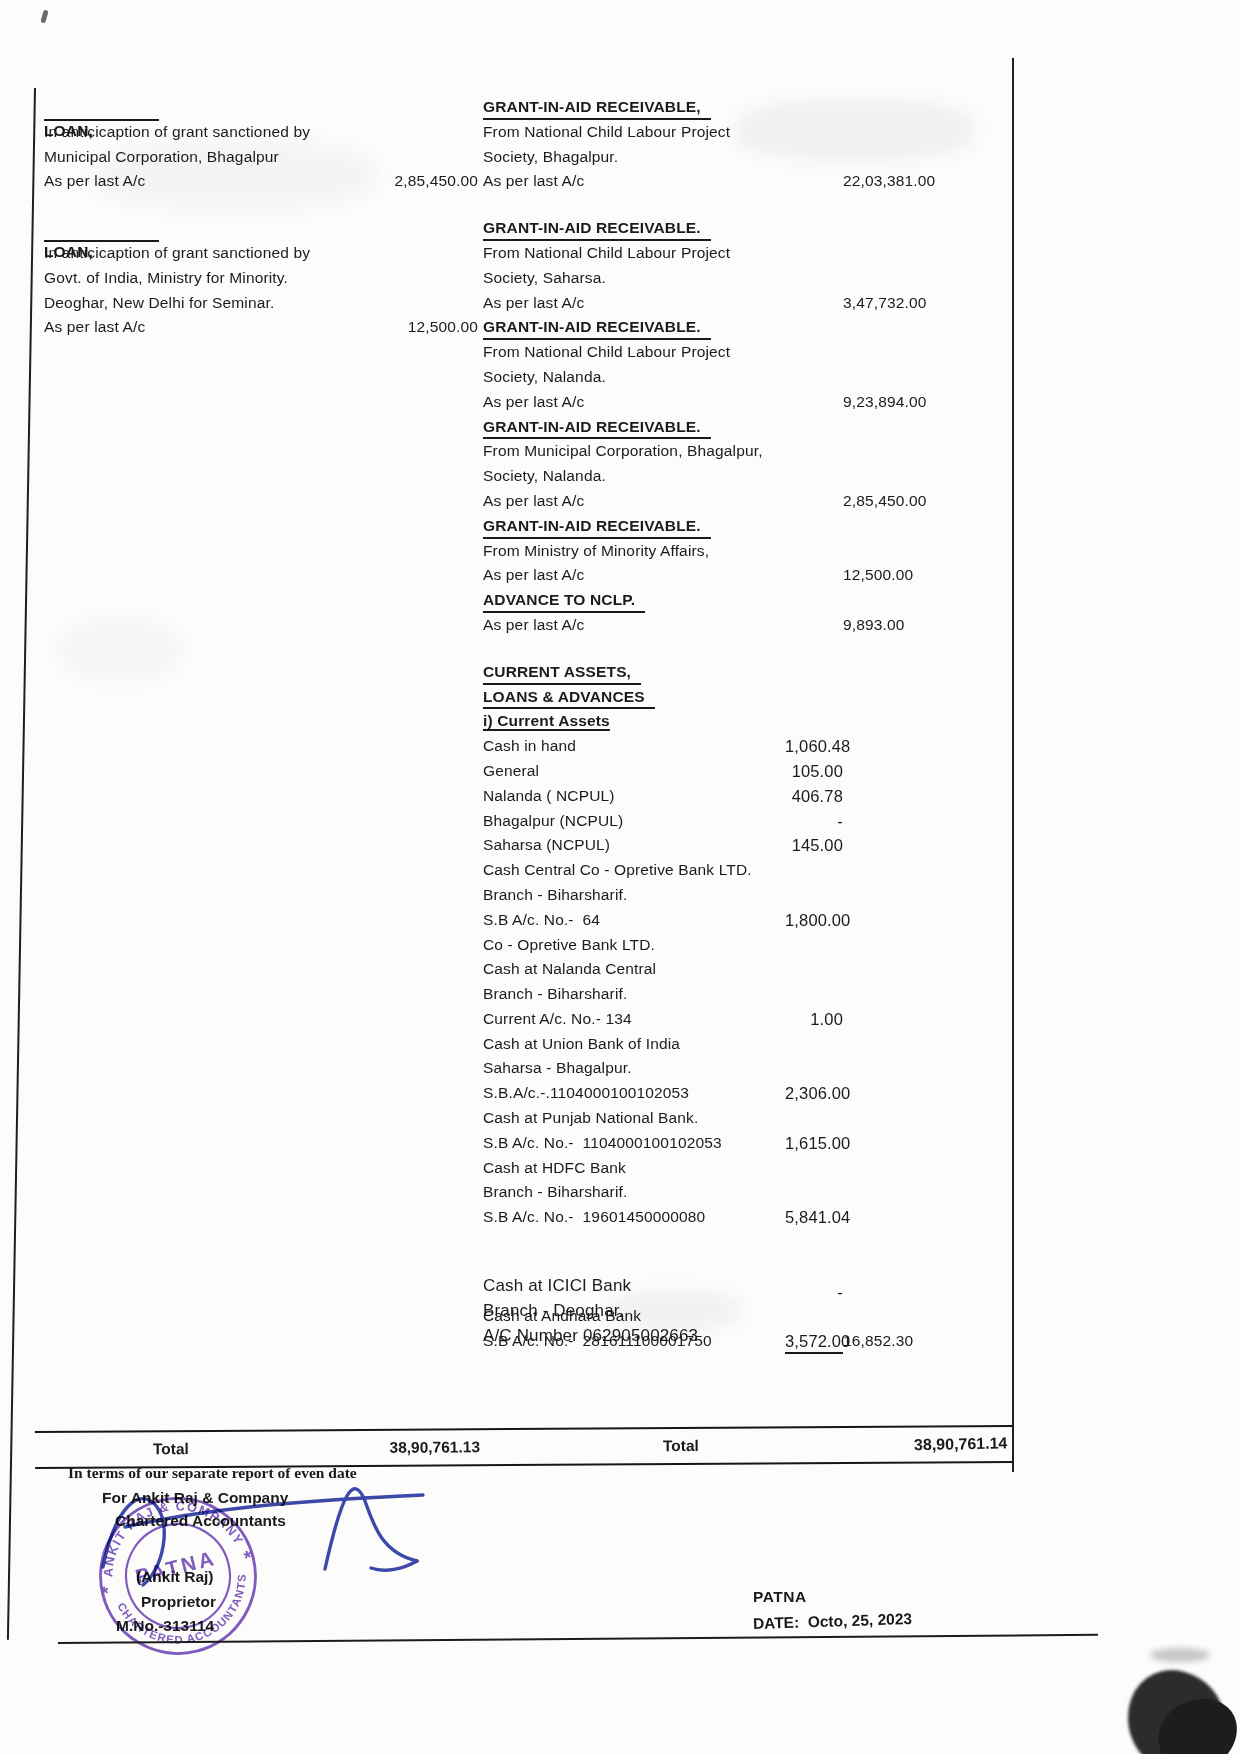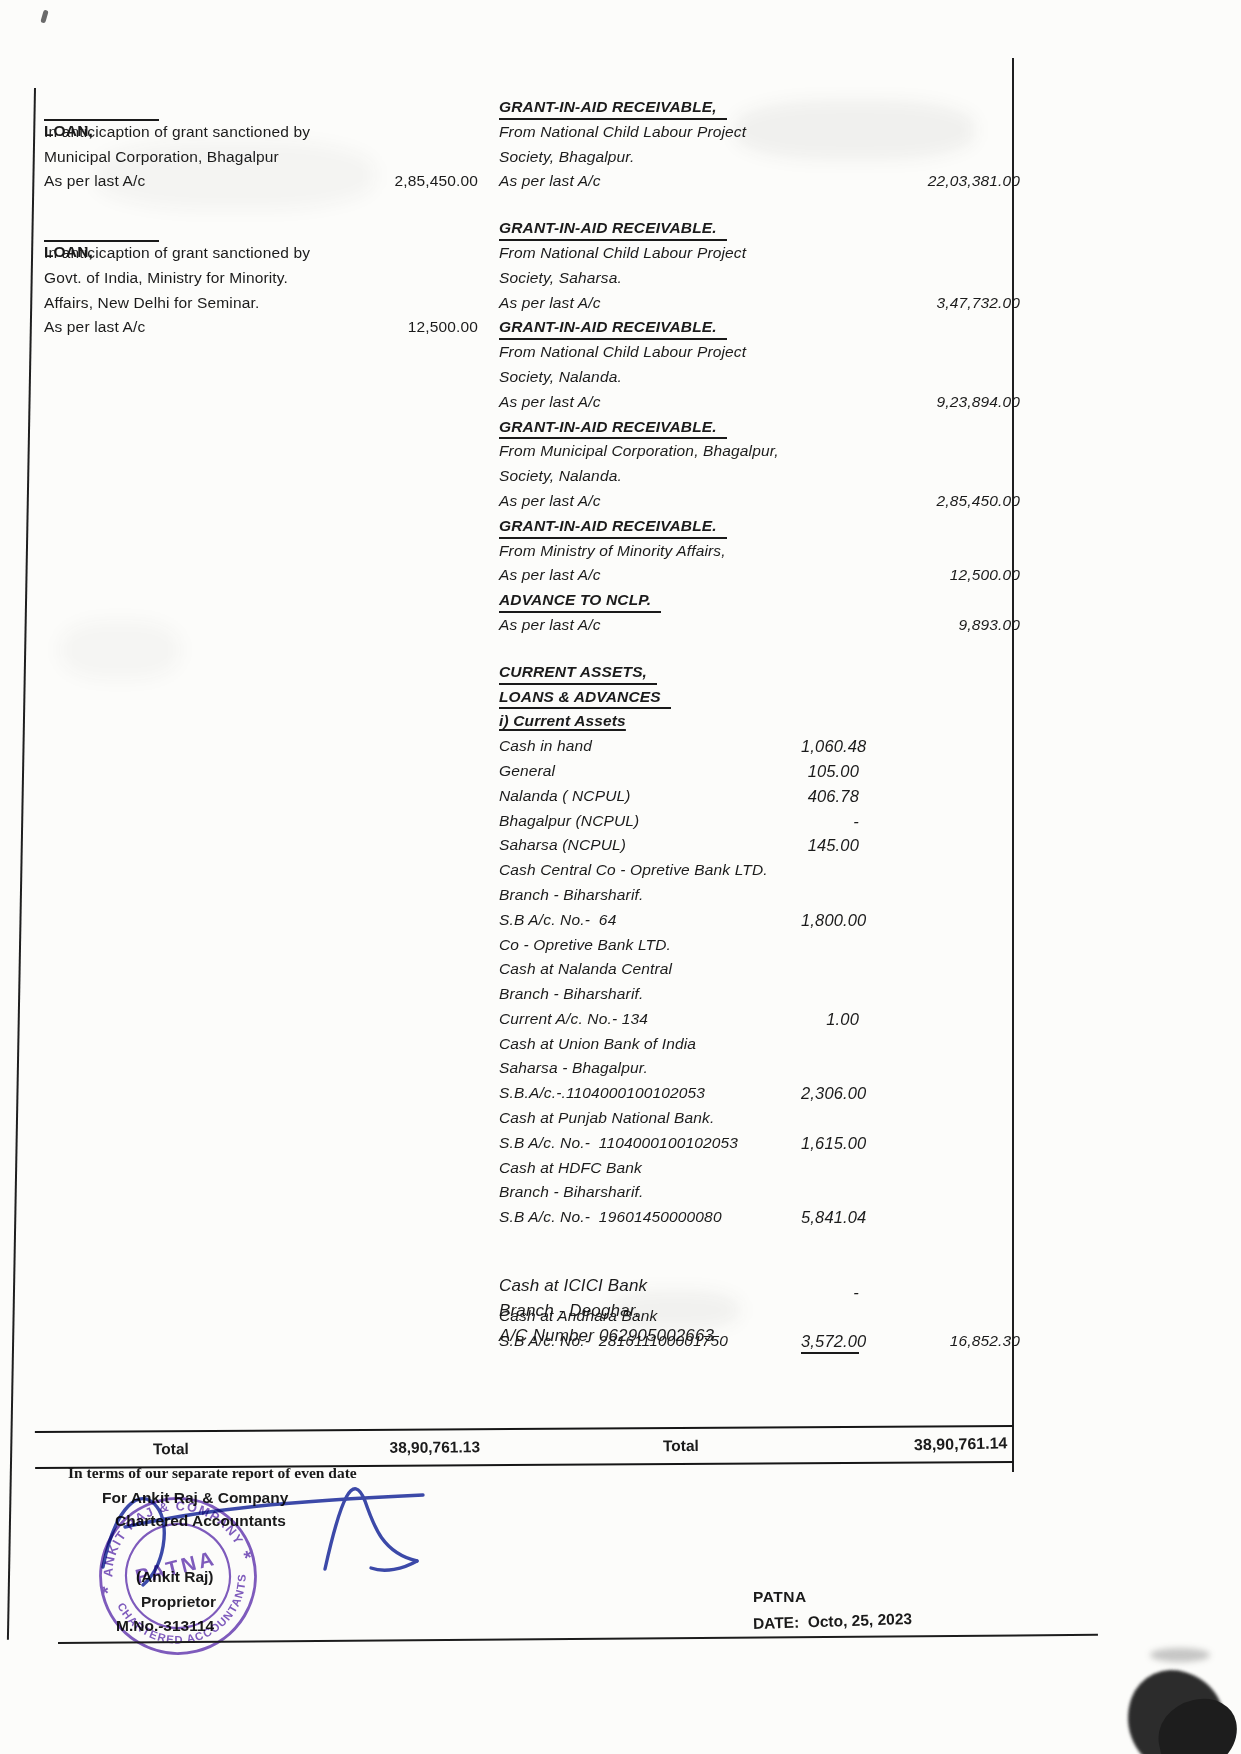--- a/index.html
+++ b/index.html
@@ -19,32 +19,32 @@
   .streak{position:absolute;left:1150px;top:1648px;width:60px;height:14px;background:rgba(40,40,40,.25);filter:blur(3px);border-radius:50%;}
   
   .vline{position:absolute;background:#1f1f1f;}
   .vl{left:34px;top:88px;width:2.2px;height:1552px;transform:rotate(1.0deg);transform-origin:top center;}
   .vr{left:1012px;top:58px;width:2.4px;height:1414px;}
   .bline{position:absolute;left:58px;top:1642px;width:1040px;border-top:2.6px solid #1c1c1c;
          transform:rotate(-0.45deg);transform-origin:left center;}
   
   .col{position:absolute;top:95px;font-size:15.5px;letter-spacing:.15px;}
   .col.left{left:44px;width:434px;}
-  .col.right{left:499px;width:521px;font-style:italic;}
+  .col.right{left:483px;width:521px;}
   .row{display:flex;height:24.8px;line-height:24.8px;}
   .row.sp{height:22px;}
   .t{width:302px;white-space:pre;overflow:visible;}
   .t.h{width:auto;max-width:302px;font-weight:700;border-bottom:2.4px solid #1a1a1a;padding-right:10px;}
   .t.h.ext{padding-right:66px;margin-top:24px;}
   .t.u{width:auto;font-weight:700;text-decoration:underline;text-underline-offset:3px;text-decoration-thickness:1.6px;padding-right:8px;}
   .t.lg{font-size:17px;margin-top:44px;}
   .a{flex:1;text-align:right;}
   .a1{width:58px;text-align:right;font-size:16.5px;white-space:nowrap;}
   .a1.sum{border-bottom:2.2px solid #1a1a1a;}
-  .a2{flex:1;text-align:right;white-space:nowrap;}
+  .a2{flex:1;text-align:left;white-space:nowrap;}
   
   .totals{position:absolute;left:35px;top:1428px;width:978px;height:34px;line-height:34px;
           border-top:2.6px solid #161616;border-bottom:2.6px solid #161616;font-weight:700;
           transform:rotate(-0.35deg);font-size:15.5px;}
   .totals .lt{position:absolute;left:118px;}
   .totals .la{position:absolute;right:533px;}
   .totals .rt{position:absolute;left:628px;}
   .totals .ra{position:absolute;right:6px;font-size:16px;transform:rotate(-0.8deg);}
   
   .f{position:absolute;font-weight:700;font-size:15.5px;white-space:pre;color:#1a1a1a;}
@@ -99,21 +99,21 @@
       </div>
     <div class="row">
         <span class="t">In anticicaption of grant sanctioned by</span>
         <span class="a"></span>
       </div>
     <div class="row">
         <span class="t">Govt. of India, Ministry for Minority.</span>
         <span class="a"></span>
       </div>
     <div class="row">
-        <span class="t">Affairs, New Delhi for Seminar.</span>
+        <span class="t">Deoghar, New Delhi for Seminar.</span>
         <span class="a"></span>
       </div>
     <div class="row">
         <span class="t">As per last A/c</span>
         <span class="a">12,500.00</span>
       </div>
   </div>
 
   <div class="col right">
     <div class="row">

